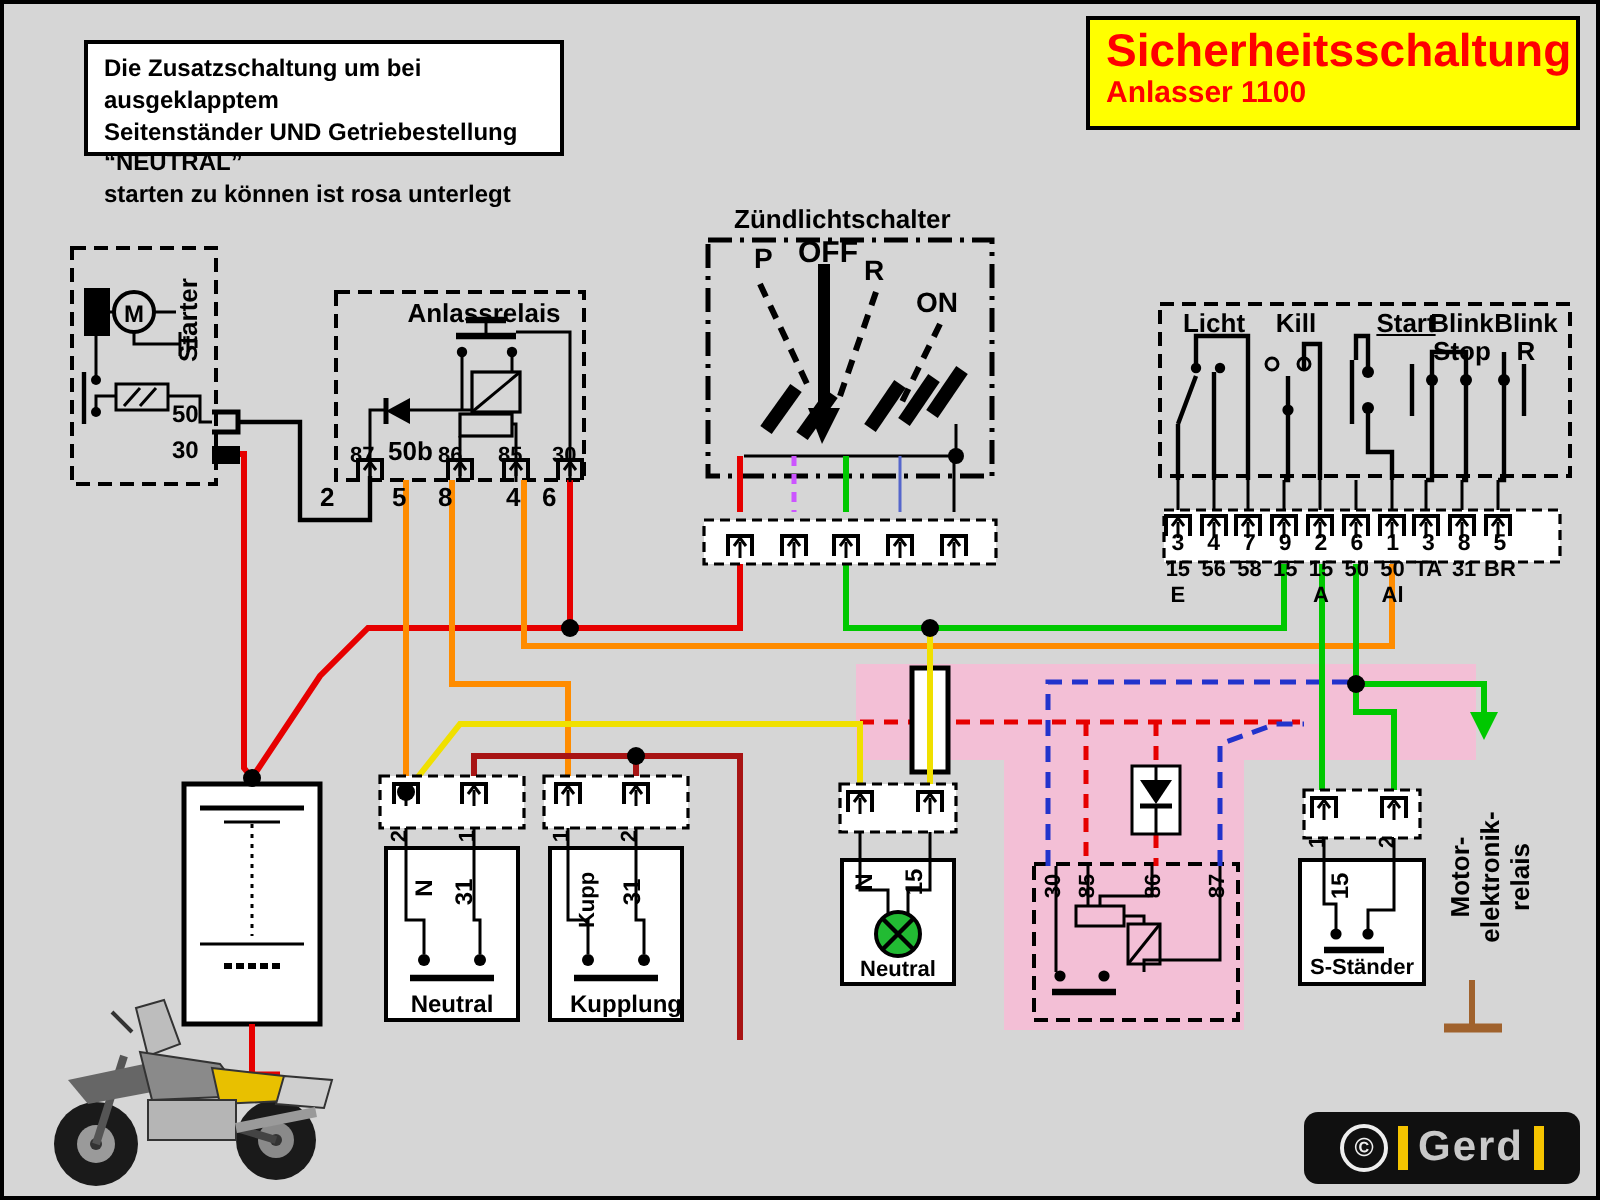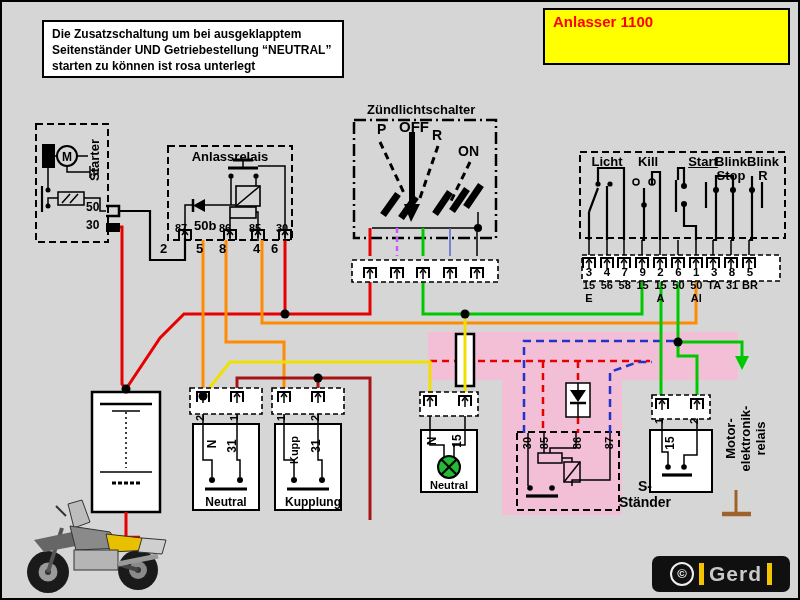--- a/index.html
+++ b/index.html
@@ -4,21 +4,21 @@
 <style>
   html,body{margin:0;padding:0;}
   #stage{position:relative;width:800px;height:600px;background:#d6d6d6;
          font-family:"Liberation Sans",sans-serif;overflow:hidden;}
   .frame{position:absolute;inset:0;border:2px solid #000;pointer-events:none;}
   .lbl{position:absolute;font-weight:bold;color:#000;white-space:pre-line;}
   .vlbl{position:absolute;font-weight:bold;color:#000;white-space:nowrap;
         transform:translate(-50%,-50%) rotate(-90deg);}
   .ctr{text-align:center;}
   .box{position:absolute;box-sizing:border-box;}
-  #note-box{left:42px;top:20px;width:302px;height:58px;background:#fff;
+  #note-box{left:42px;top:20px;width:240px;height:58px;background:#fff;
             border:2px solid #000;padding:5px 8px;font-size:12px;line-height:1.32;
             font-weight:bold;white-space:pre-line;}
   #title-box{left:543px;top:8px;width:247px;height:57px;background:#ffff00;
              border:2px solid #000;padding:3px 8px;}
   #title-main{font-size:23px;font-weight:bold;color:#ff0000;line-height:1.1;}
   #title-sub{font-size:15px;font-weight:bold;color:#ff0000;}
   svg{position:absolute;left:0;top:0;}
   .thin{stroke:#000;stroke-width:1.5;fill:none;}
   .med{stroke:#000;stroke-width:2.2;fill:none;}
   .thk{stroke:#000;stroke-width:3.2;fill:none;}
@@ -262,28 +262,29 @@
       <polygon points="132,40 156,42 152,56 128,54" fill="#cfcfcf" stroke="#333" stroke-width="1"></polygon>
       <rect x="64" y="52" width="44" height="20" fill="#b5b5b5" stroke="#333" stroke-width="1"></rect>
       <path d="M108,66 L148,58" stroke="#9a9a9a" stroke-width="5" fill="none"></path>
     </g>
   </svg>
 
   <div class="box" id="note-box">Die Zusatzschaltung um bei ausgeklapptem
 Seitenständer UND Getriebestellung “NEUTRAL”
 starten zu können ist rosa unterlegt</div>
   <div class="box" id="title-box">
+    <div id="title-main">Sicherheitsschaltung</div>
     <div id="title-sub">Anlasser 1100</div>
   </div>
 
   <span class="vlbl" style="left:94px;top:160px;font-size:13px;">Starter</span>
   <span class="lbl" style="left:86px;top:200px;font-size:12px;">50</span>
   <span class="lbl" style="left:86px;top:218px;font-size:12px;">30</span>
 
-  <span class="lbl ctr" style="left:168px;top:149px;width:124px;font-size:13px;">Anlassrelais</span>
+  <span class="lbl ctr" style="left:180px;top:149px;width:124px;font-size:13px;">Anlassrelais</span>
   <span class="lbl" style="left:194px;top:218px;font-size:13px;">50b</span>
   <span class="lbl" style="left:175px;top:222px;font-size:11px;">87</span>
   <span class="lbl" style="left:219px;top:222px;font-size:11px;">86</span>
   <span class="lbl" style="left:249px;top:222px;font-size:11px;">85</span>
   <span class="lbl" style="left:276px;top:222px;font-size:11px;">30</span>
   <span class="lbl" style="left:160px;top:241px;font-size:13px;">2</span>
   <span class="lbl" style="left:196px;top:241px;font-size:13px;">5</span>
   <span class="lbl" style="left:219px;top:241px;font-size:13px;">8</span>
   <span class="lbl" style="left:253px;top:241px;font-size:13px;">4</span>
   <span class="lbl" style="left:271px;top:241px;font-size:13px;">6</span>
@@ -367,21 +368,21 @@
   <span class="vlbl" style="left:316px;top:446px;font-size:12px;">31</span>
   <span class="lbl ctr" style="left:275px;top:495px;width:66px;font-size:12px;text-align:right;">Kupplung</span>
 
   <span class="vlbl" style="left:432px;top:441px;font-size:12px;">N</span>
   <span class="vlbl" style="left:457px;top:441px;font-size:12px;">15</span>
   <span class="lbl ctr" style="left:421px;top:479px;width:56px;font-size:11px;">Neutral</span>
 
   <span class="vlbl" style="left:659px;top:421px;font-size:11px;">1</span>
   <span class="vlbl" style="left:694px;top:421px;font-size:11px;">2</span>
   <span class="vlbl" style="left:670px;top:443px;font-size:12px;">15</span>
-  <span class="lbl ctr" style="left:612px;top:478px;width:66px;font-size:14px;">S-Ständer</span>
+  <span class="lbl ctr" style="left:648px;top:478px;width:66px;font-size:11px;">S-Ständer</span>
 
   <span class="vlbl" style="left:527px;top:443px;font-size:11px;">30</span>
   <span class="vlbl" style="left:544px;top:443px;font-size:11px;">85</span>
   <span class="vlbl" style="left:577px;top:443px;font-size:11px;">86</span>
   <span class="vlbl" style="left:609px;top:443px;font-size:11px;">87</span>
 
   <div class="lbl" id="motor-relais">Motor-
 elektronik-
 relais</div>
 

